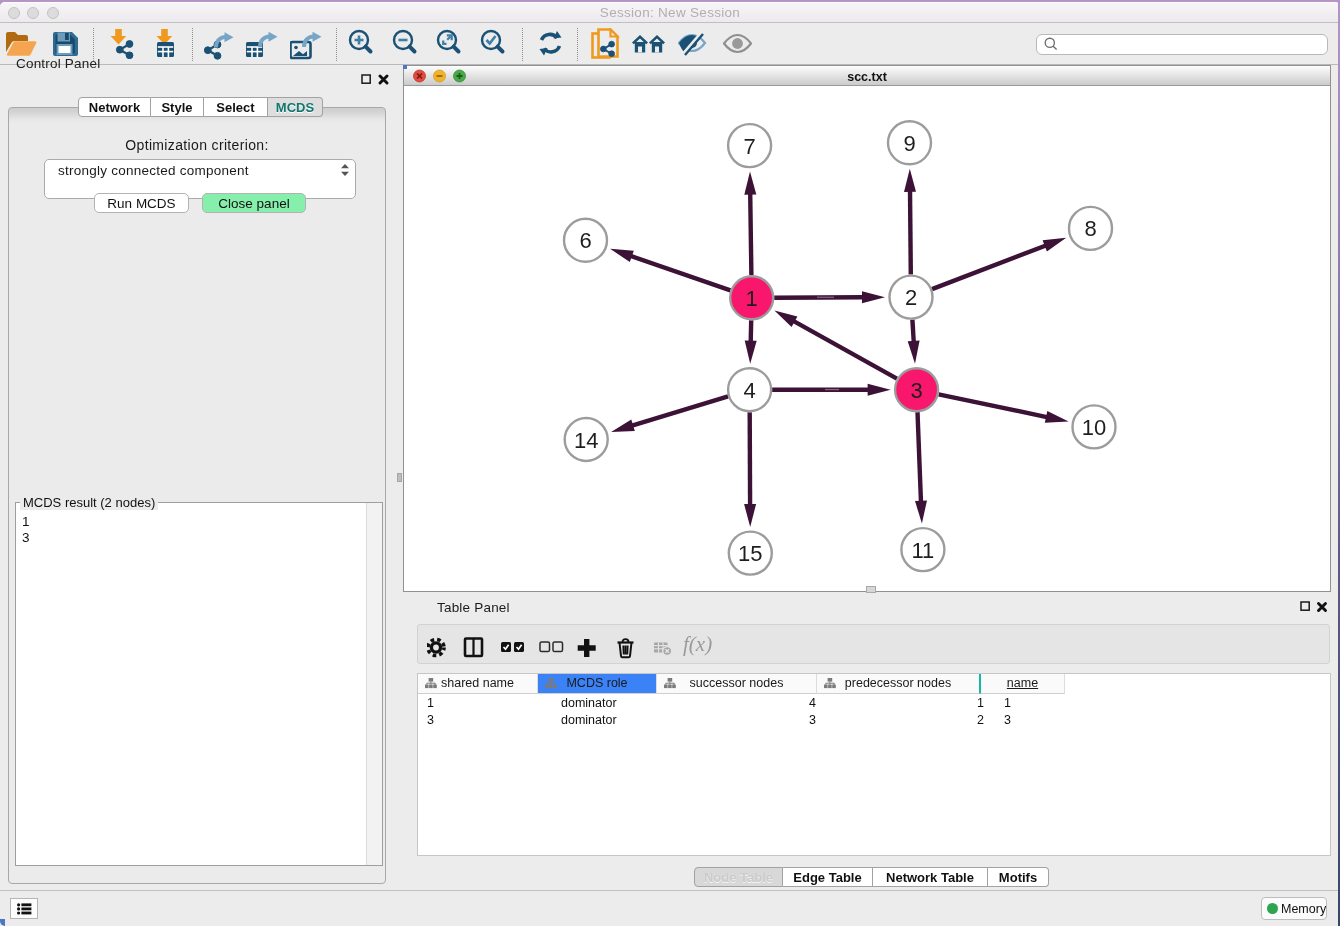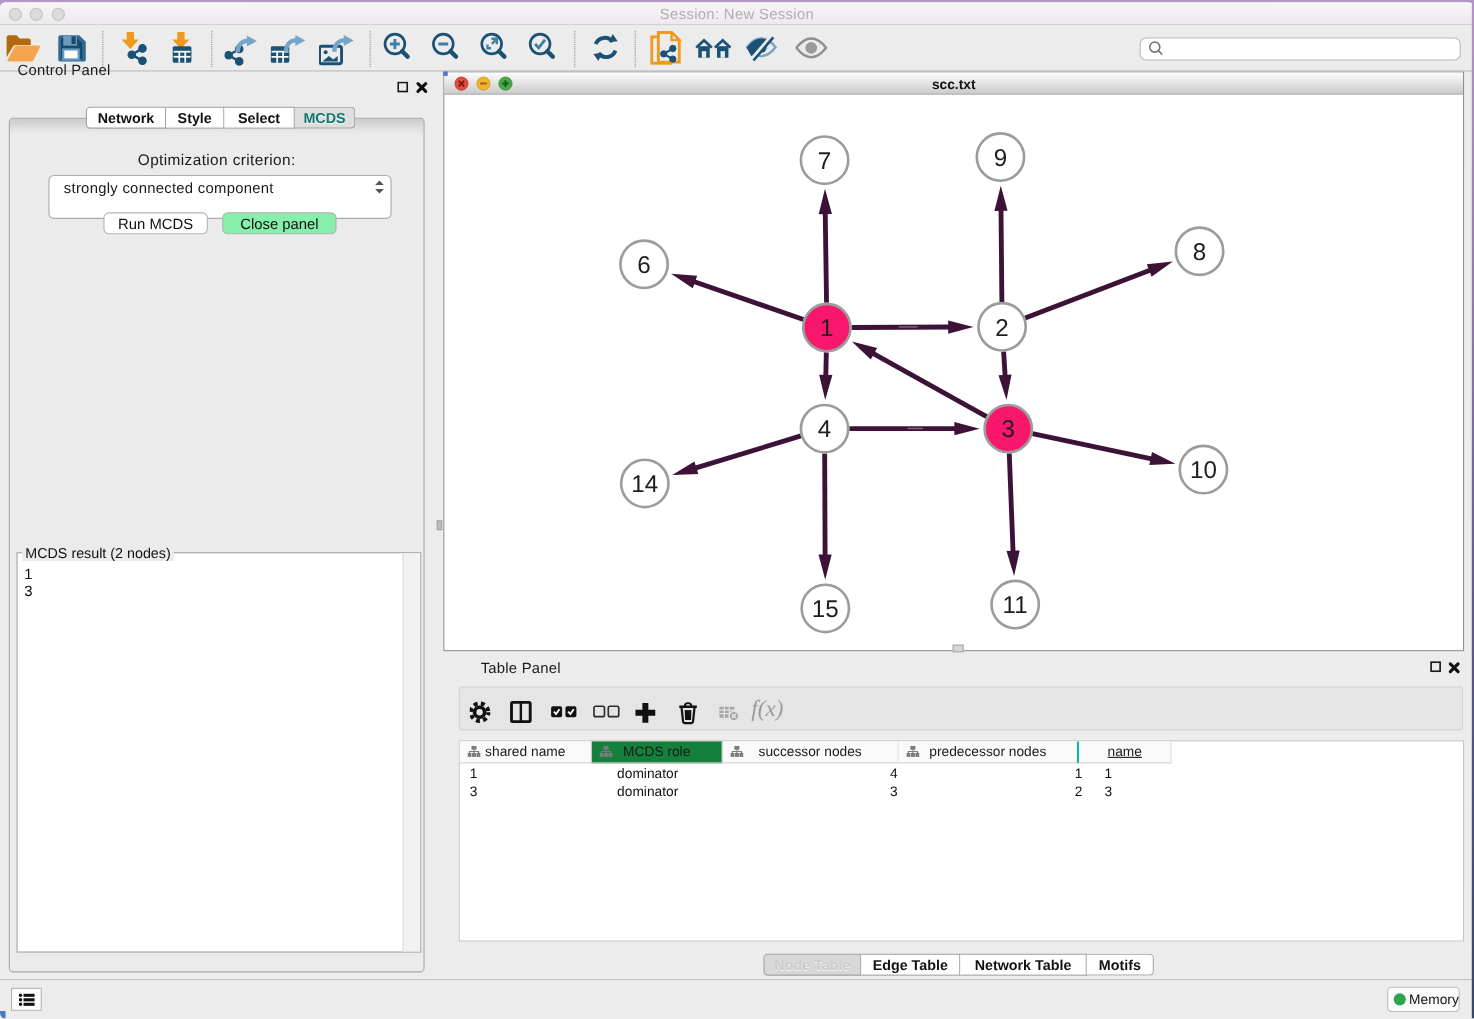--- a/index.html
+++ b/index.html
@@ -333,21 +333,21 @@
 <div class="abs" style="left:418px;top:674px;height:20px;display:flex;font-size:12.5px;color:#1a1a1a;">
  <div style="position:relative;width:120px;border-right:1px solid #dcdcdc;border-bottom:1px solid #cfcfcf;background:#fafafa;text-align:center;line-height:19px;"><svg style="position:absolute;left:7px;top:4px;" width="12" height="11">
         <g fill="#7b7b7b">
           <rect x="3.6" y="0" width="4.6" height="3.6"></rect>
           <rect x="0" y="6.5" width="3.6" height="3.6"></rect>
           <rect x="4.1" y="6.5" width="3.6" height="3.6"></rect>
           <rect x="8.2" y="6.5" width="3.6" height="3.6"></rect>
         </g>
         <path d="M5.9 3.6 v1.6 M1.8 6.5 v-1.3 h8.3 v1.3 M5.9 5.2 v1.3 M9.9 5.2 v1.3" stroke="#7b7b7b" stroke-width="1" fill="none"></path>
       </svg>shared name</div>
- <div style="position:relative;width:119px;border-right:1px solid #dcdcdc;border-bottom:1px solid #cfcfcf;background:#15803d;text-align:center;line-height:19px;"><svg style="position:absolute;left:7px;top:4px;" width="12" height="11">
+ <div style="position:relative;width:119px;border-right:1px solid #dcdcdc;border-bottom:1px solid #cfcfcf;background:#3b82f6;text-align:center;line-height:19px;"><svg style="position:absolute;left:7px;top:4px;" width="12" height="11">
         <g fill="#7b7b7b">
           <rect x="3.6" y="0" width="4.6" height="3.6"></rect>
           <rect x="0" y="6.5" width="3.6" height="3.6"></rect>
           <rect x="4.1" y="6.5" width="3.6" height="3.6"></rect>
           <rect x="8.2" y="6.5" width="3.6" height="3.6"></rect>
         </g>
         <path d="M5.9 3.6 v1.6 M1.8 6.5 v-1.3 h8.3 v1.3 M5.9 5.2 v1.3 M9.9 5.2 v1.3" stroke="#7b7b7b" stroke-width="1" fill="none"></path>
       </svg>MCDS role</div>
  <div style="position:relative;width:160px;border-right:1px solid #dcdcdc;border-bottom:1px solid #cfcfcf;background:#fafafa;text-align:center;line-height:19px;"><svg style="position:absolute;left:7px;top:4px;" width="12" height="11">
         <g fill="#7b7b7b">

